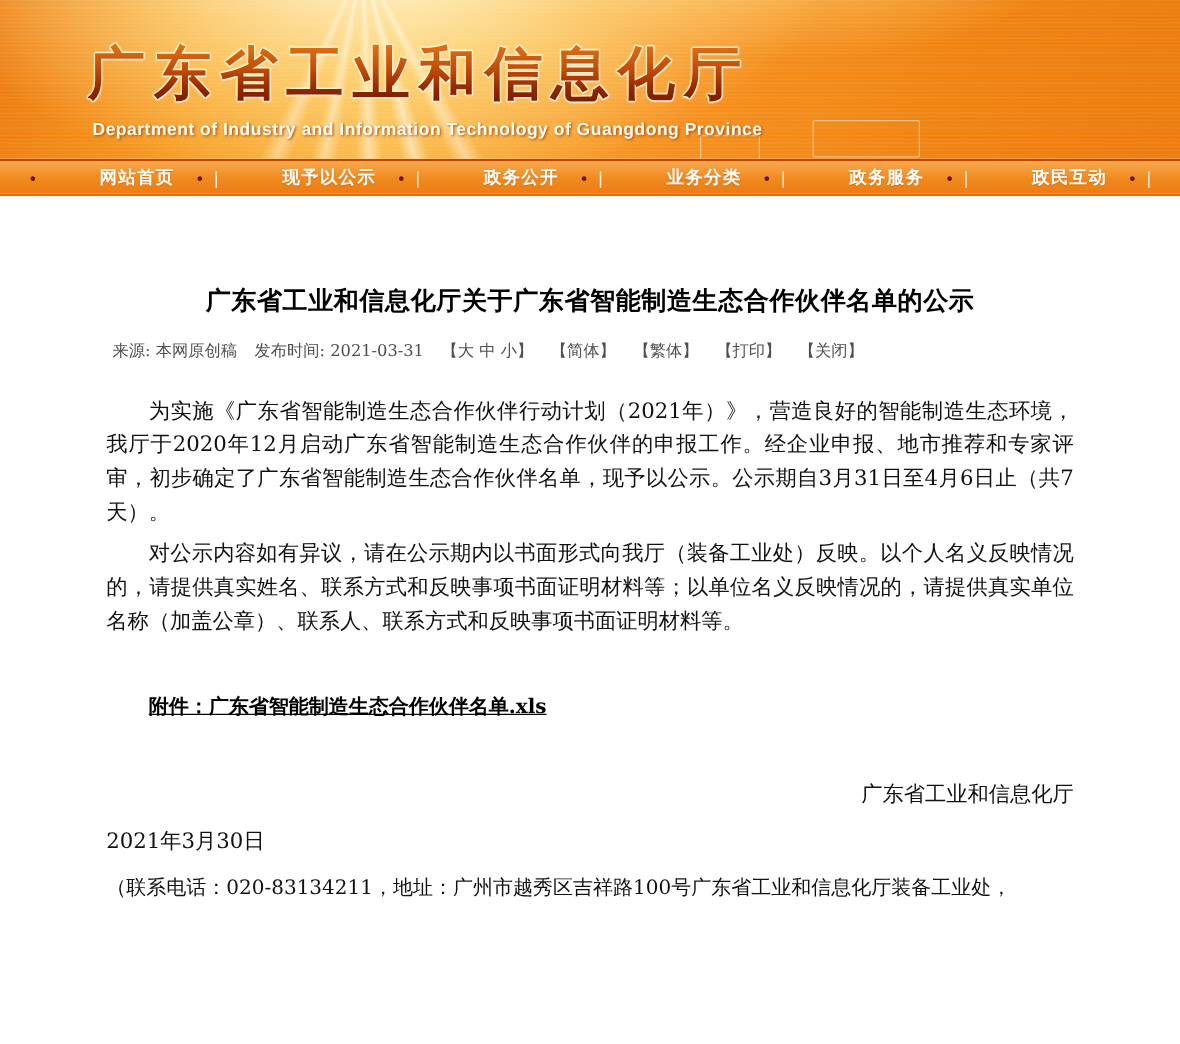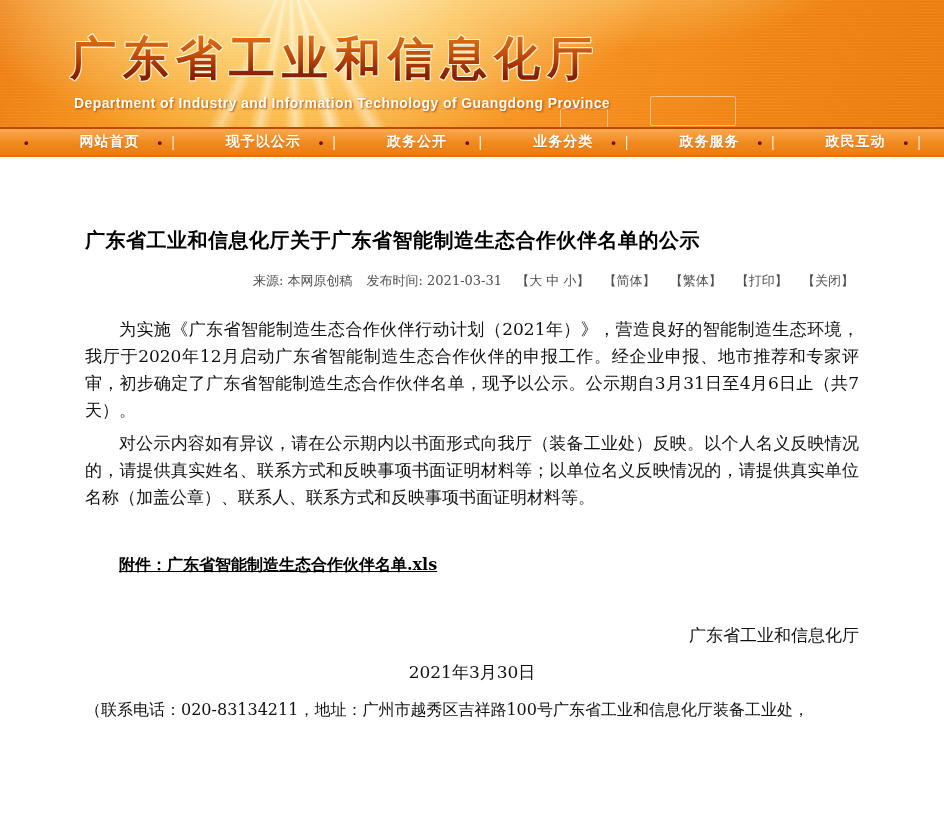--- a/index.html
+++ b/index.html
@@ -65,36 +65,36 @@
     margin-left:16px; color:#fff; text-decoration:none; cursor:pointer;
     text-shadow:0 1px 1px rgba(190,95,0,.55); letter-spacing:1px;padding-left:35px;
   }
 
   
   .article {
     height:651px; background:#fff; padding:0 85px; overflow:hidden;
     font-family:"DejaVu Serif","Liberation Serif",serif; color:#111;
   }
   .article-title {
-    padding-top:70px; text-align:left;
+    padding-top:70px; text-align:center;
     font-family:"Liberation Sans", sans-serif;
     font-size:20px; font-weight:bold; color:#000; letter-spacing:.5px;
   }
-  .meta { margin-top:18px; text-align:right; font-size:13px; color:#4f4f4f; }
+  .meta { margin-top:18px; text-align:left; font-size:13px; color:#4f4f4f; }
   .meta span, .meta a { margin:0 5px; color:#4f4f4f; text-decoration:none; cursor:pointer; }
   .meta .static { cursor:default; }
   .para {
     font-size:17px; line-height:27px; text-indent:2em; text-align:justify; color:#111;
   }
   .para.p1 { margin-top:26px; }
   .para.p2 { margin-top:6px; }
   .attachment { margin-top:44px; margin-left:34px; font-size:16px; font-weight:bold; }
   .attachment a { color:#000; text-decoration:underline; cursor:pointer; }
   .sig  { margin-top:48px; text-align:right; font-size:17px; }
-  .date { margin-top:14px; text-align:center; font-size:17px; }
+  .date { margin-top:14px; text-align:left; font-size:17px; }
   .contact1 { margin-top:16px; font-size:16px; }
   .contact2 { margin-top:16px; margin-left:18px; font-size:16px; }
 
   .share-row { margin-top:12px; margin-left:10px; display:flex; align-items:center; }
   .share-label { font-family:"Liberation Sans",sans-serif; font-size:14px; color:#0c4a6e; }
   .share-icon {
     width:31px; height:31px; border-radius:50%; background:#fff;
     display:flex; align-items:center; justify-content:center;
     margin-right:10px; cursor:pointer;
   }

